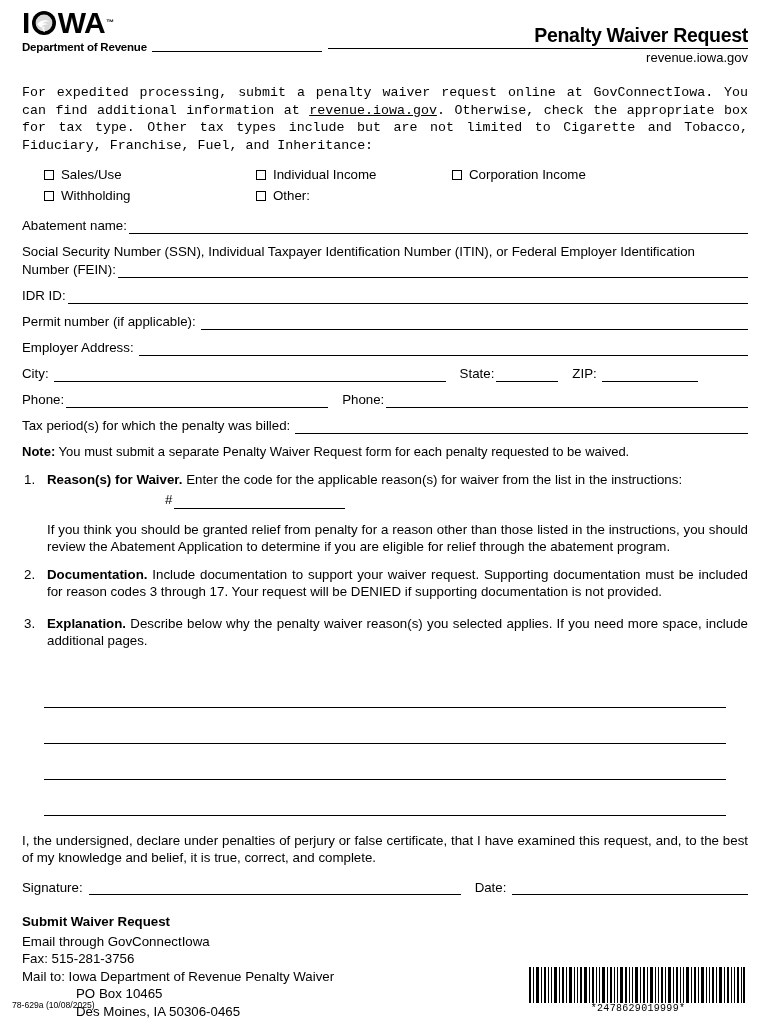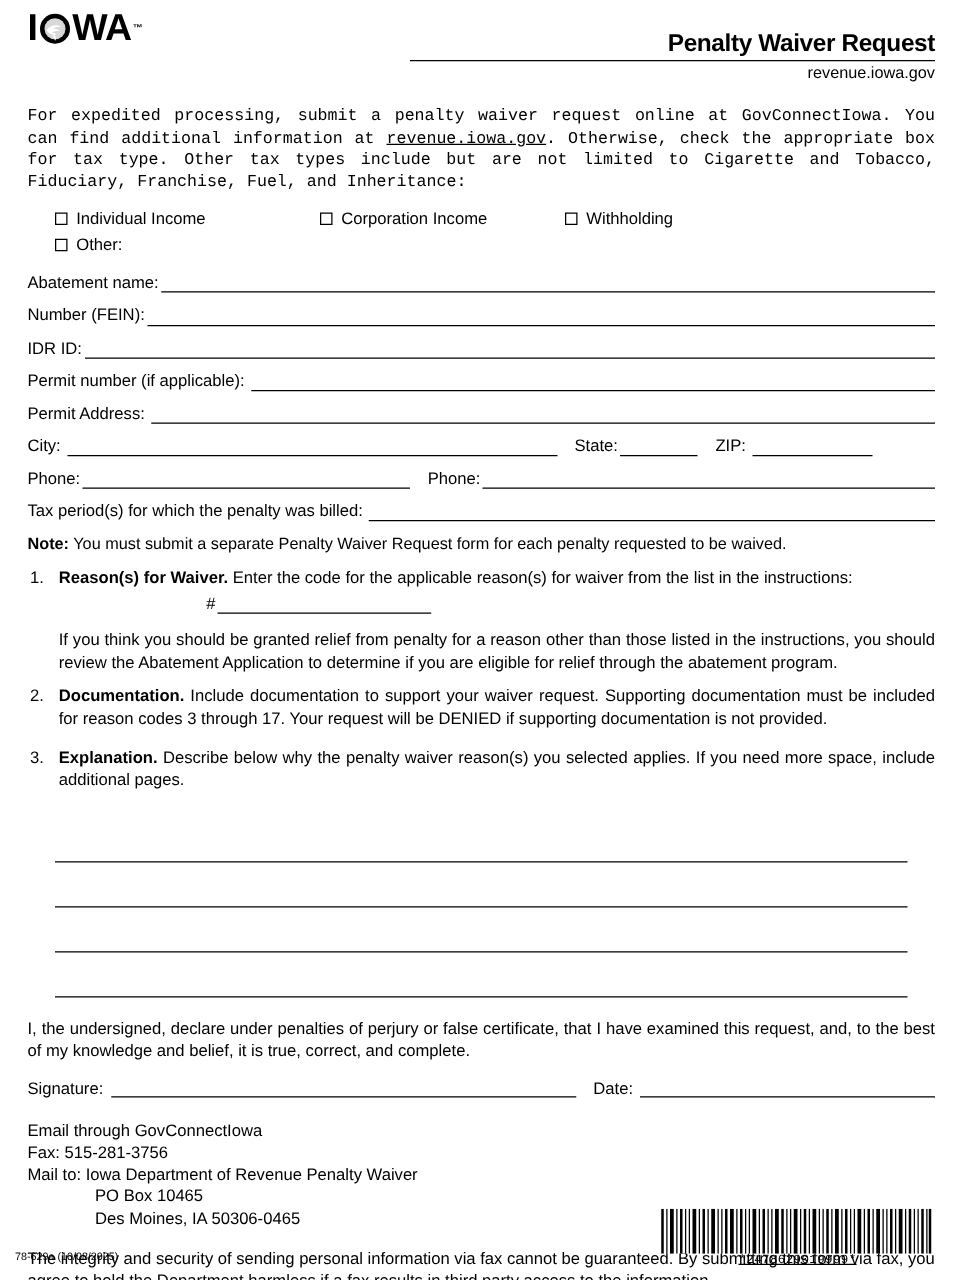--- a/index.html
+++ b/index.html
@@ -244,21 +244,20 @@
   .barcode {
     height: 36px;
     width: 218px;
     display: block;
   }
   .barcode-num {
     font-family: "Liberation Mono", monospace;
     font-size: 10px;
     letter-spacing: 0.3px;
     margin-top: 0px;
-    text-decoration: underline;
   }
 </style>
 </head>
 <body>
 
 <div class="page">
 
   <div class="header">
 
     <div class="logo-block">
@@ -266,34 +265,42 @@
         <span class="logo-i">I</span>
           <span class="logo-o-wrap"><svg width="26" height="26" viewBox="0 0 26 26" aria-hidden="true">
               <circle cx="13" cy="13" r="12" fill="#000"></circle>
               <circle cx="13" cy="13" r="8.4" fill="#d8d8d8"></circle>
               <path d="M6.2 14.2 C 9 10.2, 14.5 9, 18.6 11.6 C 16.2 11.2, 13.2 11.8, 11.2 13.4 C 13.2 13.0, 15.4 13.4, 16.8 14.6 C 14.6 14.3, 12.2 14.9, 10.6 16.4 C 12.3 16.3, 13.6 16.8, 14.4 17.6 C 11.6 18.2, 8.2 17.2, 6.2 14.2 Z" fill="#ffffff"></path>
               <path d="M12.6 17.9 C 13.9 19.4, 14.0 21.3, 13.2 22.6 C 12.6 21.1, 11.9 19.4, 10.9 18.3 Z" fill="#ffffff"></path>
             </svg></span>
           <span class="logo-rest">WA</span>
           <span class="logo-tm">™</span>
       </div>
+      <div class="dept-row">
+        <span class="dept-text">Department of Revenue</span>
+        <span class="dept-rule"></span>
+      </div>
     </div>
 
     <div class="header-right">
       <div class="form-title">Penalty Waiver Request</div>
       <div class="header-rule"></div>
       <div class="site-url">revenue.iowa.gov</div>
     </div>
   </div>
 
   <p class="intro"><span>For expedited processing, submit a penalty waiver request online at GovConnectIowa. You can find additional information at </span><span class="ul">revenue.iowa.gov</span><span>. Otherwise, check the appropriate box for tax type. Other tax types include but are not limited to Cigarette and Tobacco, Fiduciary, Franchise, Fuel, and Inheritance:</span></p>
 
   <div class="check-grid">
     <div class="chk-item">
       <span class="chk-box"></span>
+      <span>Sales/Use</span>
+    </div>
+    <div class="chk-item">
+      <span class="chk-box"></span>
       <span>Individual Income</span>
     </div>
     <div class="chk-item">
       <span class="chk-box"></span>
       <span>Corporation Income</span>
     </div>
     <div class="chk-item">
       <span class="chk-box"></span>
       <span>Withholding</span>
     </div>
@@ -305,38 +312,39 @@
   </div>
 
   <div class="fields">
 
     <div class="frow">
       <span class="flabel">Abatement name:</span>
       <span class="fline"></span>
     </div>
 
     <div class="ssn-block">
+      <div>Social Security Number (SSN), Individual Taxpayer Identification Number (ITIN), or Federal Employer Identification</div>
       <div class="ssn-line2">
         <span class="flabel">Number (FEIN):</span>
         <span class="fline"></span>
       </div>
     </div>
 
     <div class="frow">
       <span class="flabel">IDR ID:</span>
       <span class="fline"></span>
     </div>
 
     <div class="frow">
       <span class="flabel">Permit number (if applicable):</span>
       <span class="fline gap"></span>
     </div>
 
     <div class="frow">
-      <span class="flabel">Permit Address:</span>
+      <span class="flabel">Employer Address:</span>
       <span class="fline gap"></span>
     </div>
 
     <div class="frow">
       <span class="flabel">City:</span>
       <span class="fline w-city gap"></span>
       <span class="inline-lbl">State:</span>
       <span class="fline w-state"></span>
       <span class="inline-lbl">ZIP:</span>
       <span class="fline w-zip gap"></span>
@@ -389,20 +397,21 @@
   <p class="declaration">I, the undersigned, declare under penalties of perjury or false certificate, that I have examined this request, and, to the best of my knowledge and belief, it is true, correct, and complete.</p>
 
   <div class="sig-row">
     <span>Signature:</span>
     <span class="sig-line"></span>
     <span class="inline-lbl">Date:</span>
     <span class="date-line"></span>
   </div>
 
   <div class="submit-block">
+    <div class="submit-head">Submit Waiver Request</div>
     <div>Email through GovConnectIowa</div>
     <div>Fax: 515-281-3756</div>
     <div>Mail to:  Iowa Department of Revenue Penalty Waiver</div>
     <div class="mail-indent">PO Box 10465</div>
     <div class="mail-indent">Des Moines, IA 50306-0465</div>
   </div>
 
   <p class="fax-note">The integrity and security of sending personal information via fax cannot be guaranteed. By submitting this form via fax, you agree to hold the Department harmless if a fax results in third party access to the information.</p>
 
   <div class="footer">

